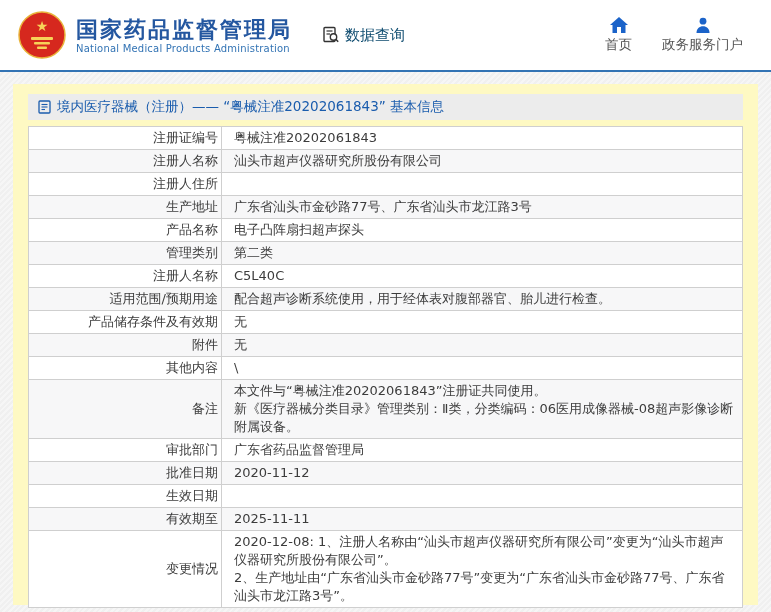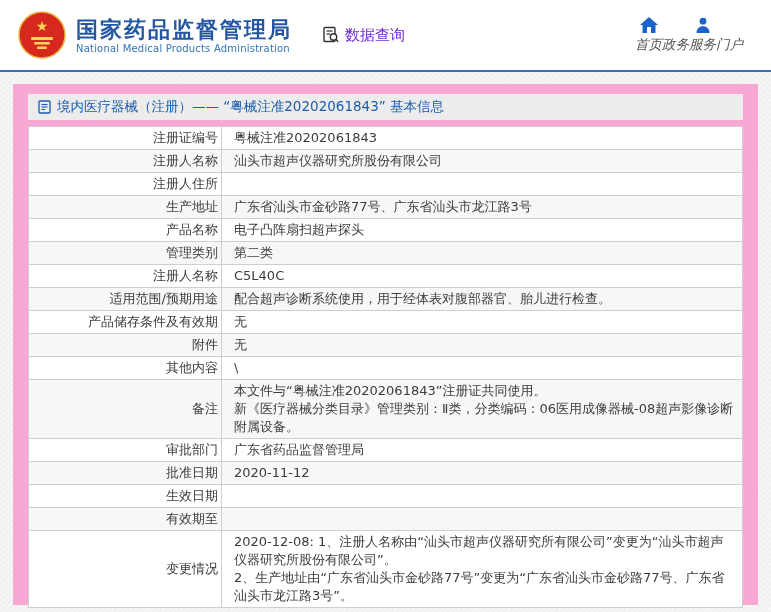--- a/index.html
+++ b/index.html
@@ -13,26 +13,26 @@
   }
   
   .site-header {
     height:72px; background:#fff; border-bottom:2px solid #3273b4;
     display:flex; align-items:center; padding:0 18px;
   }
   .logo-group { display:flex; align-items:center; gap:10px; }
   .emblem { width:48px; height:48px; flex-shrink:0; }
   .logo-cn { font-size:22px; font-weight:bold; color:#2457a0; letter-spacing:2px; line-height:26px;text-align:right; }
   .logo-en { font-size:10px; color:#3273b4; letter-spacing:0.2px; }
-  .data-query { display:flex; align-items:center; gap:5px; margin-left:30px; font-size:15px; color:#6d28d9; text-decoration:none; cursor:pointer; }
-  .header-right { margin-left:auto; display:flex; padding-right:10px;font-style:italic; }
+  .data-query { display:flex; align-items:center; gap:5px; margin-left:30px; font-size:15px; color:#0c4a6e; text-decoration:none; cursor:pointer; }
+  .header-right { margin-left:auto; display:flex; gap:30px; padding-right:10px; }
   .nav-item { display:flex; flex-direction:column; align-items:center; gap:3px; font-size:13.5px; color:#555; text-decoration:none; cursor:pointer; }
   
   .panel {
-    margin:12px 13px 16px 13px; background:#f9a8d4; height:521px; padding:10px 15px 0 15px;
+    margin:12px 13px 16px 13px; background:#fef9c3; height:521px; padding:10px 15px 0 15px;
   }
   .title-bar {
     background:#ececec; height:26px; display:flex; align-items:center; gap:6px;
     padding:0 10px; font-size:13.5px; color:#1a5cad;
   }
   .info-table { margin-top:6px; border:1px solid #cfcfcf; border-bottom:none; }
   .row { display:flex; border-bottom:1px solid #cfcfcf; min-height:22px; background:#fff; }
   .row:nth-child(even) { background:#f7f7f8; }
   .cell { font-size:13px; line-height:18px; }
   .cell.label {
@@ -159,20 +159,21 @@
     <div class="row">
         <div class="cell label">批准日期</div>
         <div class="cell value">2020-11-12</div>
       </div>
     <div class="row">
         <div class="cell label">生效日期</div>
         <div class="cell value"></div>
       </div>
     <div class="row">
         <div class="cell label">有效期至</div>
+        <div class="cell value">2025-11-11</div>
       </div>
     <div class="row">
         <div class="cell label">变更情况</div>
         <div class="cell value">2020-12-08: 1、注册人名称由“汕头市超声仪器研究所有限公司”变更为“汕头市超声仪器研究所股份有限公司”。
 2、生产地址由“广东省汕头市金砂路77号”变更为“广东省汕头市金砂路77号、广东省汕头市龙江路3号”。</div>
       </div>
 
   </div>
 </main>
 

